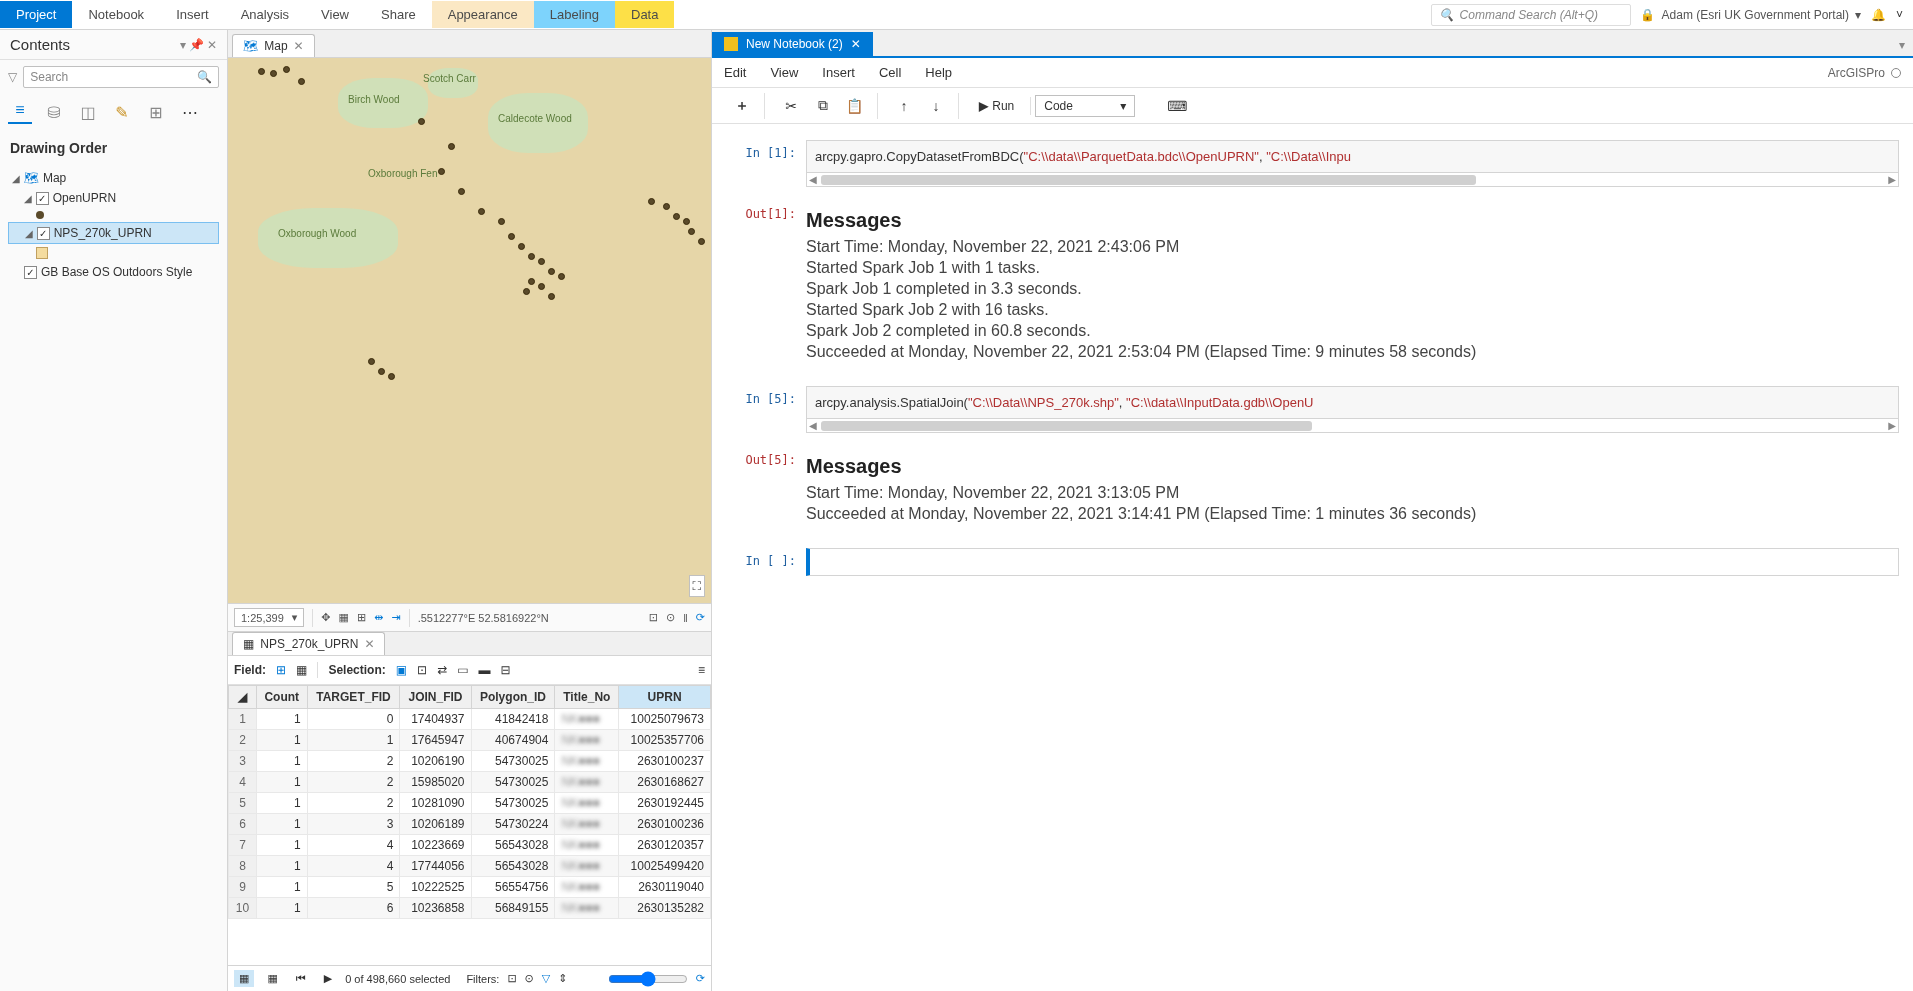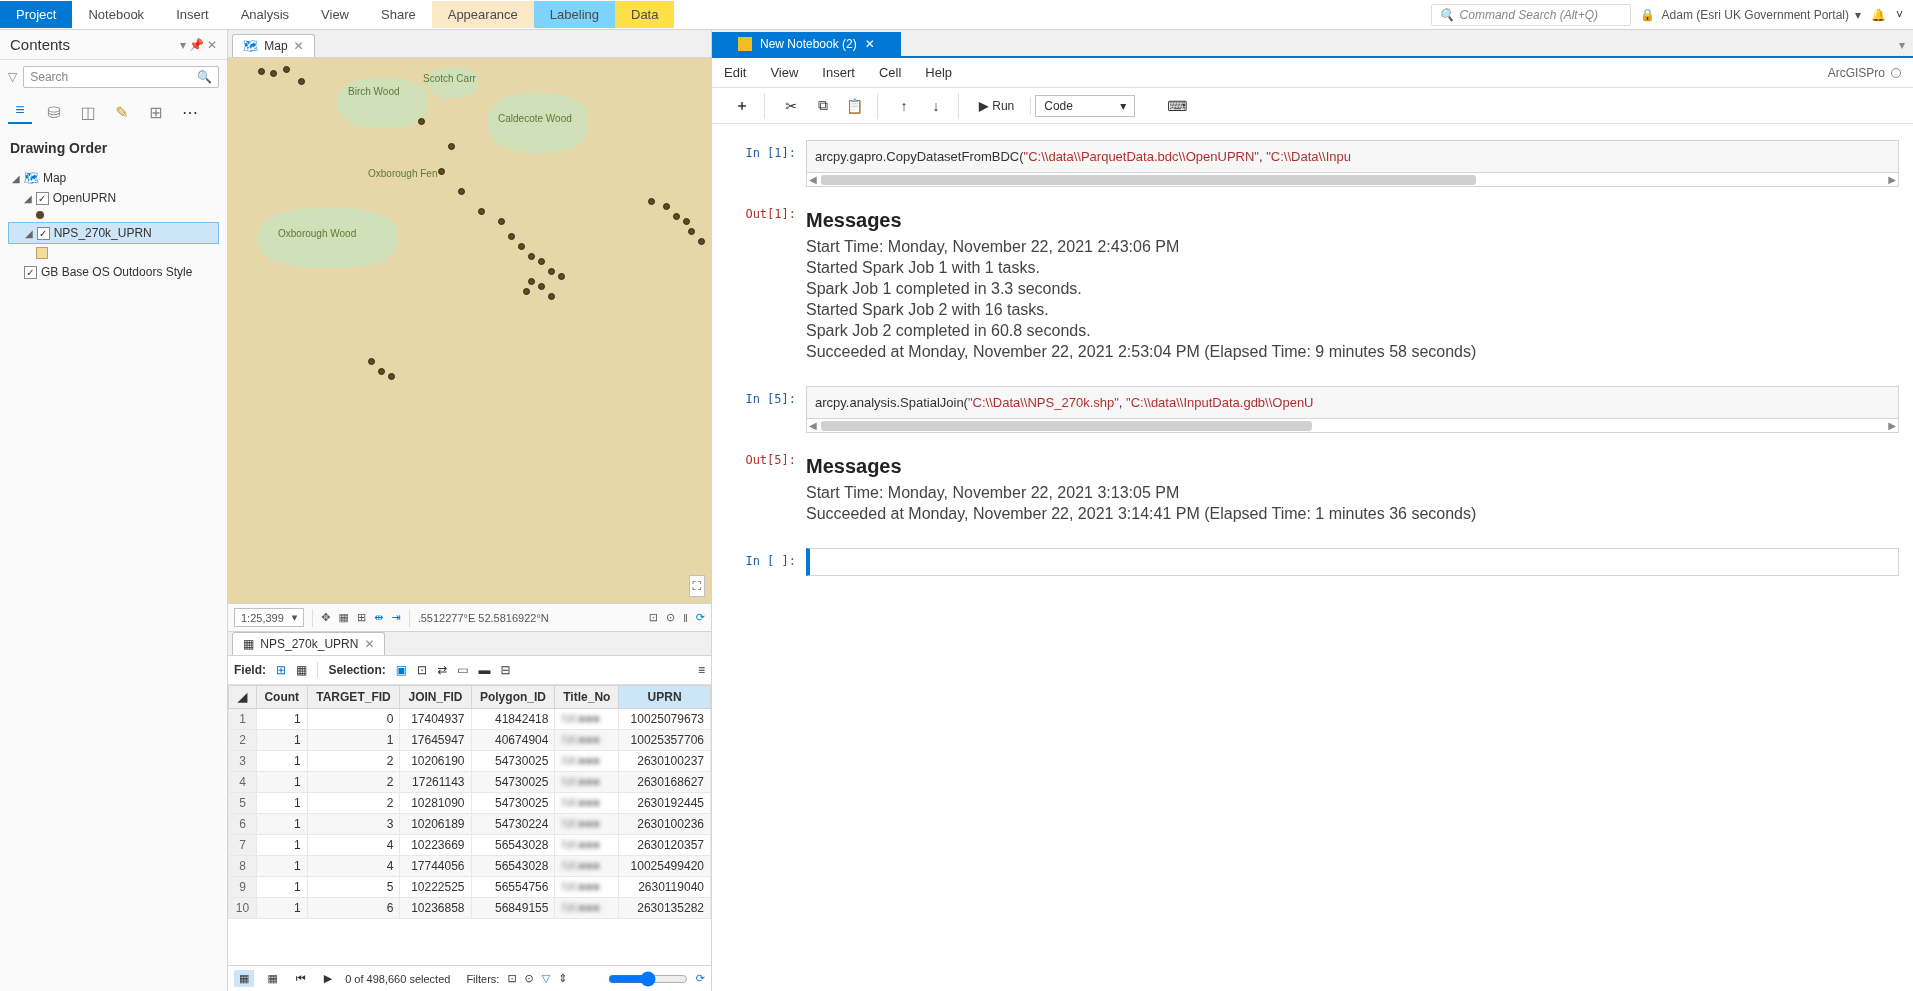--- a/index.html
+++ b/index.html
@@ -66,21 +66,21 @@
 .table-grid td { border: 1px solid #e8e8e8; padding: 3px 6px; text-align: right; }
 .table-grid td.rowhead { background: #f0f0f0; text-align: center; color: #666; }
 .table-grid tr:nth-child(even) td:not(.rowhead) { background: #f7f7f7; }
 .title-blur { filter: blur(2px); color: #999; }
 .table-footer { height: 26px; border-top: 1px solid #d4d4d4; display: flex; align-items: center; padding: 0 6px; gap: 8px; font-size: 11px; }
 .tf-btn { padding: 2px 5px; cursor: pointer; }
 
 
 .notebook-panel { flex: 1; display: flex; flex-direction: column; }
 .nb-tab-strip { height: 28px; background: #f0f0f0; display: flex; align-items: flex-end; border-bottom: 2px solid #0078d4; }
-.nb-tab { background: #0078d4; color: #fff; padding: 5px 26px; display: flex; align-items: center; gap: 8px; font-size: 12px; }
+.nb-tab { background: #0078d4; color: #fff; padding: 5px 12px; display: flex; align-items: center; gap: 8px; font-size: 12px; }
 .nb-tab-icon { width: 14px; height: 14px; background: #f0c020; display: inline-block; }
 .nb-menubar { height: 30px; display: flex; align-items: center; justify-content: space-between; padding: 0 12px; border-bottom: 1px solid #e0e0e0; }
 .nb-menu-items { display: flex; gap: 24px; font-size: 13px; }
 .nb-menu-items span { cursor: pointer; }
 .nb-kernel { font-size: 12px; color: #666; display: flex; align-items: center; gap: 6px; }
 .nb-toolbar { height: 36px; display: flex; align-items: center; padding: 0 8px; gap: 4px; border-bottom: 1px solid #e0e0e0; }
 .nb-tool-group { display: flex; gap: 4px; padding: 0 8px; border-right: 1px solid #e0e0e0; }
 .nb-tool { width: 28px; height: 26px; display: flex; align-items: center; justify-content: center; cursor: pointer; font-size: 14px; }
 .nb-run { display: flex; align-items: center; gap: 4px; padding: 2px 8px; cursor: pointer; }
 .nb-celltype { border: 1px solid #c0c0c0; padding: 3px 8px; background: #fff; width: 100px; display: flex; justify-content: space-between; }
@@ -190,21 +190,21 @@
     <div class="tab-strip">
       <div class="doc-tab">
         <span style="color:#0078d4">🗺</span>
         <span>Map</span>
         <span class="close">✕</span>
       </div>
     </div>
     <div class="map-area">
       <div class="map-bg">
         <div class="wood" style="top:20px;left:110px;width:90px;height:50px"></div>
-        <div class="wood-label" style="top:28px;left:120px">Birch Wood</div>
+        <div class="wood-label" style="top:36px;left:120px">Birch Wood</div>
         <div class="wood" style="top:10px;left:200px;width:50px;height:30px"></div>
         <div class="wood-label" style="top:15px;left:195px">Scotch Carr</div>
         <div class="wood" style="top:35px;left:260px;width:100px;height:60px"></div>
         <div class="wood-label" style="top:55px;left:270px">Caldecote Wood</div>
         <div class="wood" style="top:150px;left:30px;width:140px;height:60px"></div>
         <div class="wood-label" style="top:170px;left:50px">Oxborough Wood</div>
         <div class="wood-label" style="top:110px;left:140px">Oxborough Fen</div>
 
         <div class="point" style="top:10px;left:30px"></div>
           <div class="point" style="top:12px;left:42px"></div>
@@ -319,21 +319,21 @@
                 <td>2</td>
                 <td>10206190</td>
                 <td>54730025</td>
                 <td style="text-align:left"><span class="title-blur">NK■■■</span></td>
                 <td>2630100237</td>
               </tr>
               <tr>
                 <td class="rowhead">4</td>
                 <td>1</td>
                 <td>2</td>
-                <td>17261143</td>
+                <td>15985020</td>
                 <td>54730025</td>
                 <td style="text-align:left"><span class="title-blur">NK■■■</span></td>
                 <td>2630168627</td>
               </tr>
               <tr>
                 <td class="rowhead">5</td>
                 <td>1</td>
                 <td>2</td>
                 <td>10281090</td>
                 <td>54730025</td>

